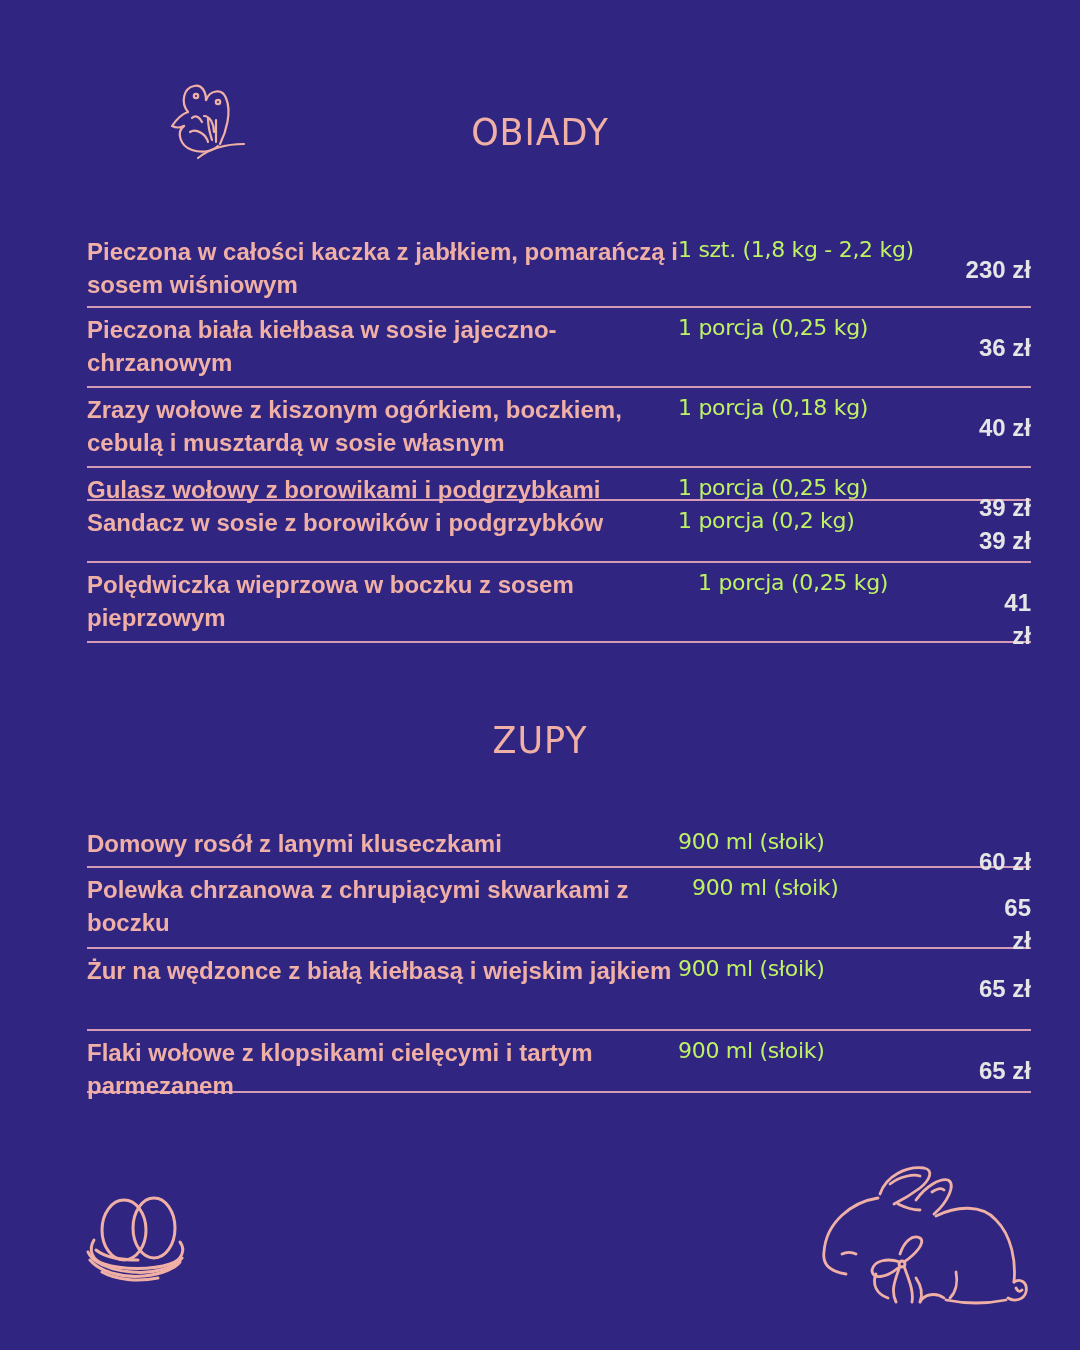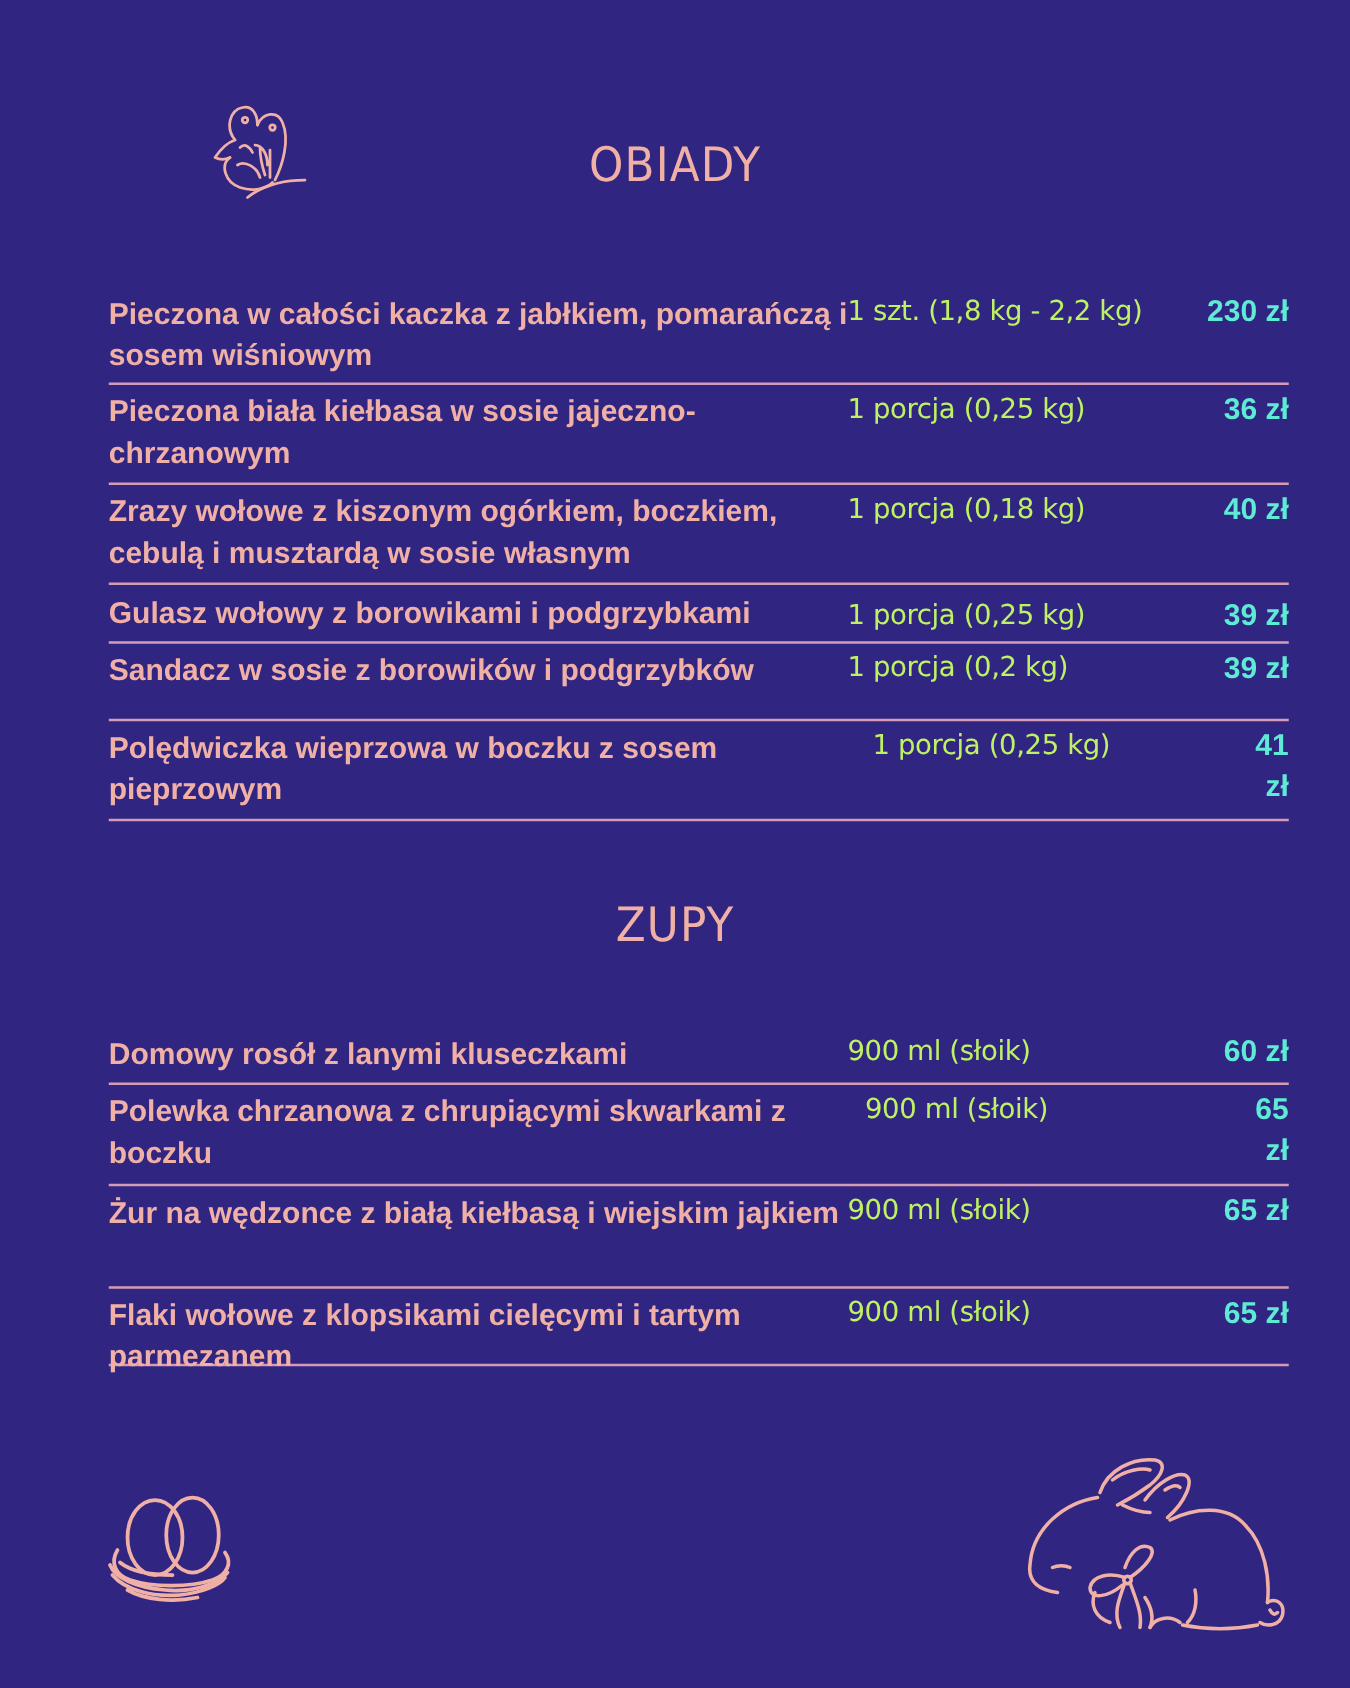--- a/index.html
+++ b/index.html
@@ -29,21 +29,21 @@
     width: 591px; font-weight: bold; font-size: 24px; line-height: 33px;
     padding-top: 5px; padding-bottom: 6px; color: #f1b0a6;
   }
   .row .qty {
     width: 280px; font-family: "DejaVu Sans", sans-serif;
     font-size: 22px; line-height: 33px; padding-top: 3px;
     color: #bef264; letter-spacing: -0.3px;
   }
   .row .price {
     flex: 1; text-align: right; font-weight: bold; font-size: 24px;
-    line-height: 33px; padding-top: 3px; color: #5eead4;
+    line-height: 33px; padding-top: 3px; color: #e5e5e5; margin-top: 20px;
   }
   .deco { position: absolute; }
   .deco svg { display: block; }
 </style>
 </head>
 <body>
 
 <div class="deco" style="left:162px;top:82px;">
   <svg width="84" height="80" viewBox="0 0 84 80" fill="none" stroke="#f1b0a6" stroke-width="2.2" stroke-linecap="round" stroke-linejoin="round">
     <path d="M26 30 C18 20 22 6 32 4 C40 2 44 10 44 18"></path>
@@ -70,21 +70,21 @@
   <div class="row" style="height:80px;">
     <div class="name">Pieczona biała kiełbasa w sosie jajeczno-chrzanowym</div>
     <div class="qty">1 porcja (0,25 kg)</div>
     <div class="price">36 zł</div>
   </div>
   <div class="row" style="height:80px;">
     <div class="name">Zrazy wołowe z kiszonym ogórkiem, boczkiem, cebulą i musztardą w sosie własnym</div>
     <div class="qty">1 porcja (0,18 kg)</div>
     <div class="price">40 zł</div>
   </div>
-  <div class="row" style="height:47px;align-items:center;">
+  <div class="row" style="height:33px;">
     <div class="name">Gulasz wołowy z borowikami i podgrzybkami</div>
     <div class="qty">1 porcja (0,25 kg)</div>
     <div class="price">39 zł</div>
   </div>
   <div class="row" style="height:62px;">
     <div class="name">Sandacz w sosie z borowików i podgrzybków</div>
     <div class="qty">1 porcja (0,2 kg)</div>
     <div class="price">39 zł</div>
   </div>
   <div class="row" style="height:80px;gap:20px;">

